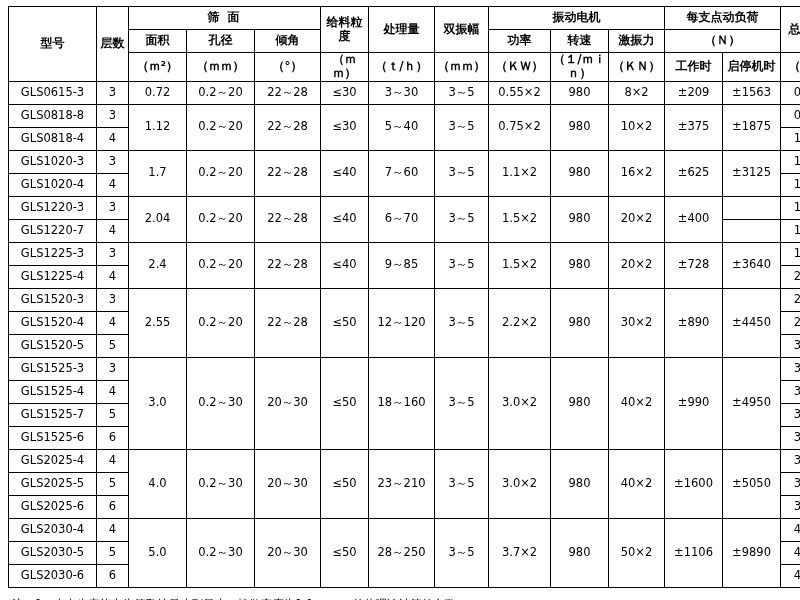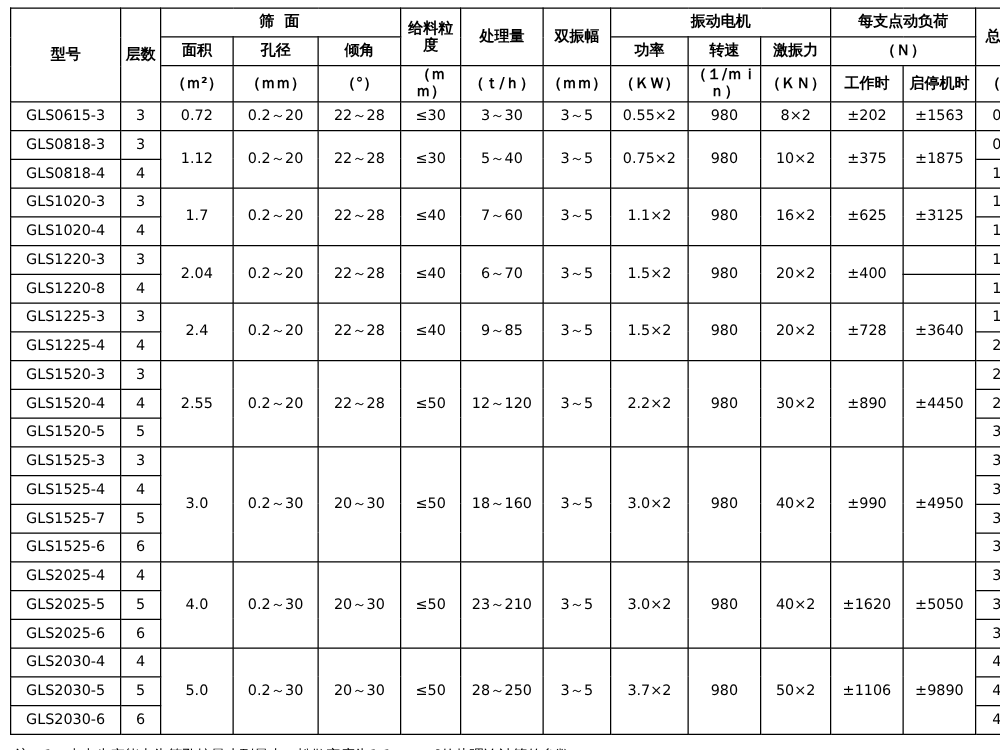--- a/index.html
+++ b/index.html
@@ -131,26 +131,26 @@
           <td>3</td>
           <td>0.72</td>
           <td>0.2～20</td>
           <td>22～28</td>
           <td>≤30</td>
           <td>3～30</td>
           <td>3～5</td>
           <td>0.55×2</td>
           <td>980</td>
           <td>8×2</td>
-          <td>±202</td>
+          <td>±209</td>
           <td>±1563</td>
           <td>0.55</td>
         </tr>
         <tr>
-          <td class="model">GLS0818-3</td>
+          <td class="model">GLS0818-8</td>
           <td>3</td>
           <td rowspan="2">1.12</td>
           <td rowspan="2">0.2～20</td>
           <td rowspan="2">22～28</td>
           <td rowspan="2">≤30</td>
           <td rowspan="2">5～40</td>
           <td rowspan="2">3～5</td>
           <td rowspan="2">0.75×2</td>
           <td rowspan="2">980</td>
           <td rowspan="2">10×2</td>
@@ -194,21 +194,21 @@
           <td rowspan="2">6～70</td>
           <td rowspan="2">3～5</td>
           <td rowspan="2">1.5×2</td>
           <td rowspan="2">980</td>
           <td rowspan="2">20×2</td>
           <td rowspan="2">±400</td>
           <td></td>
           <td>1.71</td>
         </tr>
         <tr>
-          <td class="model">GLS1220-8</td>
+          <td class="model">GLS1220-7</td>
           <td>4</td>
           <td></td>
           <td>1.84</td>
         </tr>
         <tr>
           <td class="model">GLS1225-3</td>
           <td>3</td>
           <td rowspan="2">2.4</td>
           <td rowspan="2">0.2～20</td>
           <td rowspan="2">22～28</td>
@@ -289,21 +289,21 @@
           <td>4</td>
           <td rowspan="3">4.0</td>
           <td rowspan="3">0.2～30</td>
           <td rowspan="3">20～30</td>
           <td rowspan="3">≤50</td>
           <td rowspan="3">23～210</td>
           <td rowspan="3">3～5</td>
           <td rowspan="3">3.0×2</td>
           <td rowspan="3">980</td>
           <td rowspan="3">40×2</td>
-          <td rowspan="3">±1620</td>
+          <td rowspan="3">±1600</td>
           <td rowspan="3">±5050</td>
           <td>3.61</td>
         </tr>
         <tr>
           <td class="model">GLS2025-5</td>
           <td>5</td>
           <td>3.74</td>
         </tr>
         <tr>
           <td class="model">GLS2025-6</td>

